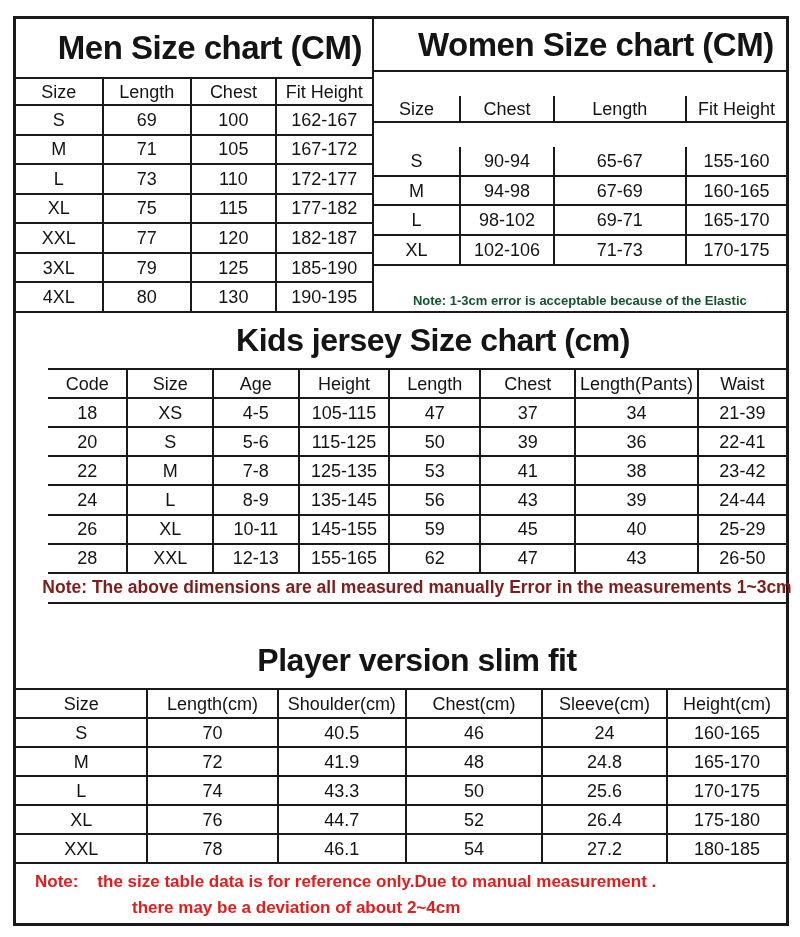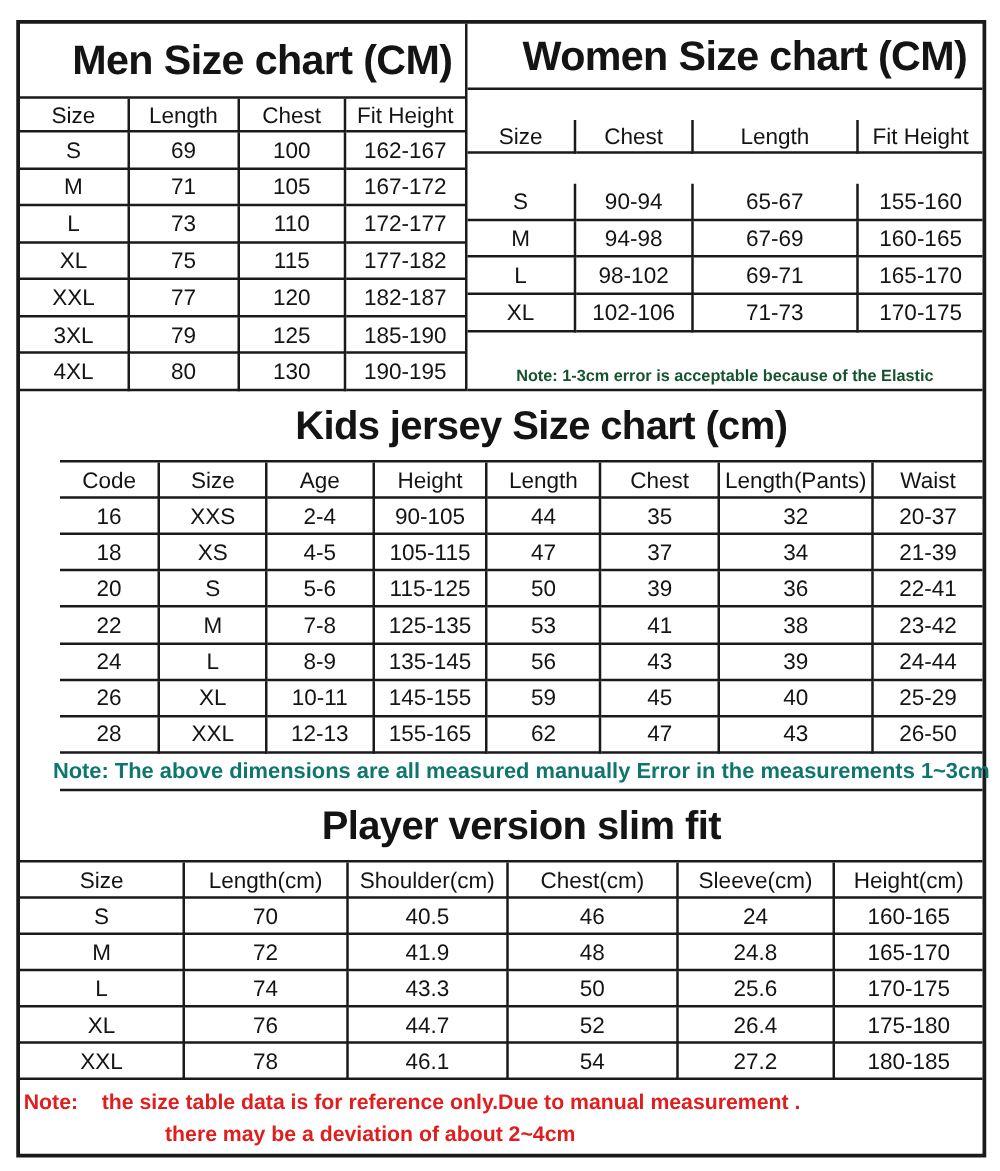--- a/index.html
+++ b/index.html
@@ -65,37 +65,37 @@
   
   .kids-section { height: 320px; margin-left: 32px; }
   .kids-section .title { height: 57px; font-size: 32px; }
   .kids-cols { grid-template-columns: 10.9% 11.6% 11.6% 12.3% 12.3% 12.9% 16.6% 11.8%; }
   .kids-hdr .cell { height: 29px; }
   .kids-section [data-rows] .row .cell { height: 29.14px; }
   .kids-note {
     height: 30px;
     border-bottom: 2px solid #1a1a1a;
     display: flex; align-items: center; justify-content: center;
-    color: #0f766e; font-weight: 700; font-size: 17.5px;
+    color: #7f1d1d; font-weight: 700; font-size: 17.5px;
     white-space: nowrap;
   }
 
   
   .player-section { height: 290px; }
   .player-section .title { height: 57px; font-size: 32px; }
   .player-cols { grid-template-columns: 17.2% 16.9% 16.7% 17.6% 16.3% 15.3%; }
   .player-hdr .cell { height: 29px; }
   .player-section [data-rows] .row .cell { height: 29px; }
   .player-note {
     height: 59px;
     padding-top: 5px;
     color: #e11d1d; font-weight: 700; font-size: 17px;
     line-height: 1.55;
   }
-  .player-note .note-line-1 { white-space: pre-wrap; padding-left: 3px; }
+  .player-note .note-line-1 { white-space: pre-wrap; padding-left: 19px; }
   .player-note .note-line-2 { padding-left: 116px; }
 </style>
 </head>
 <body>
 
 <div class="sheet">
 
   <div class="top-section">
 
     <div class="men-table">
@@ -198,30 +198,20 @@
       <div class="cell">Size</div>
       <div class="cell">Age</div>
       <div class="cell">Height</div>
       <div class="cell">Length</div>
       <div class="cell">Chest</div>
       <div class="cell">Length(Pants)</div>
       <div class="cell">Waist</div>
     </div>
     <div data-rows="kids.rows">
         <div class="row kids-cols">
-          <div class="cell">16</div>
-          <div class="cell">XXS</div>
-          <div class="cell">2-4</div>
-          <div class="cell">90-105</div>
-          <div class="cell">44</div>
-          <div class="cell">35</div>
-          <div class="cell">32</div>
-          <div class="cell">20-37</div>
-        </div>
-        <div class="row kids-cols">
           <div class="cell">18</div>
           <div class="cell">XS</div>
           <div class="cell">4-5</div>
           <div class="cell">105-115</div>
           <div class="cell">47</div>
           <div class="cell">37</div>
           <div class="cell">34</div>
           <div class="cell">21-39</div>
         </div>
         <div class="row kids-cols">

